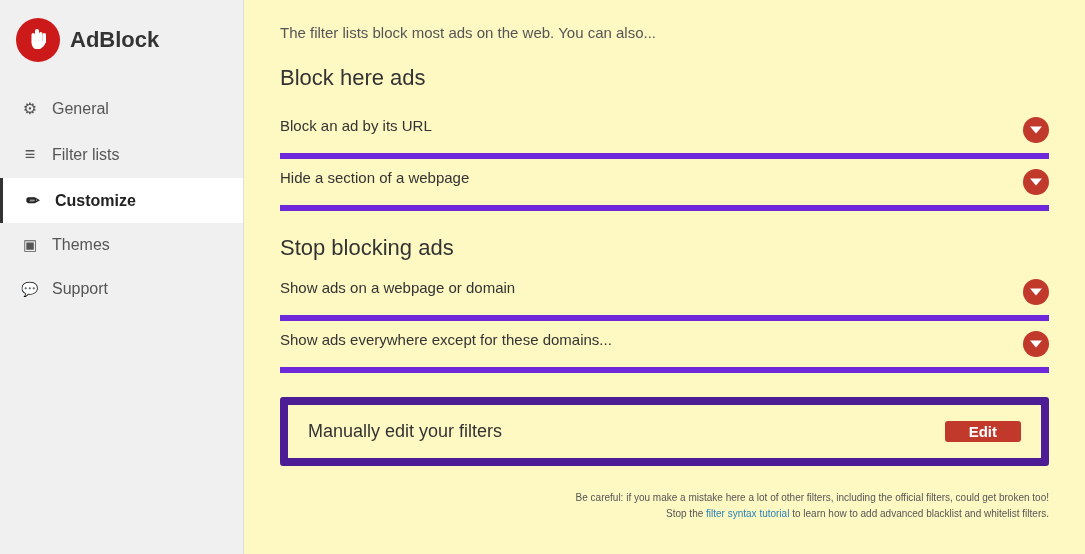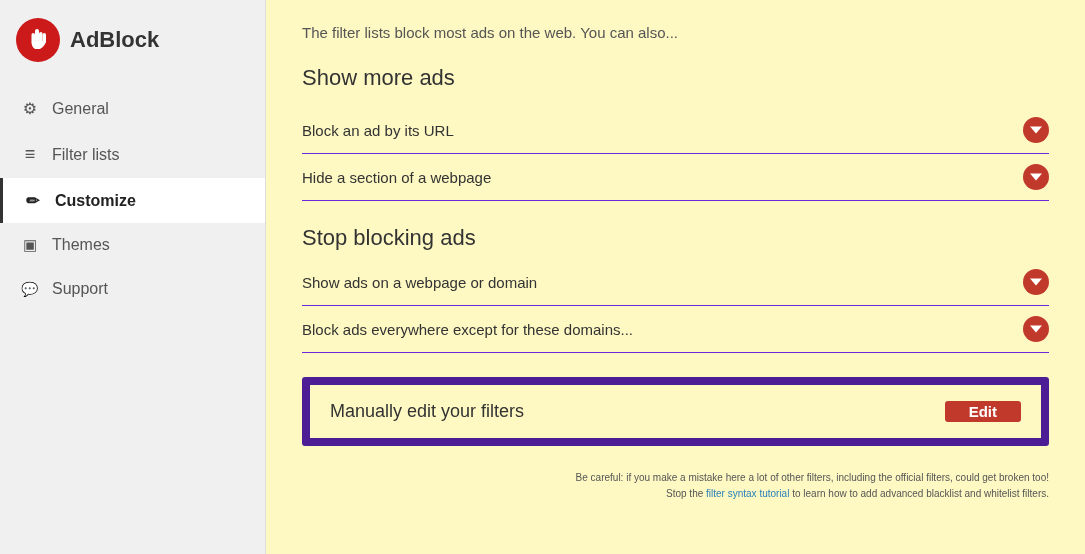--- a/index.html
+++ b/index.html
@@ -7,21 +7,21 @@
       font-family: Arial, sans-serif;
       display: flex;
       height: 554px;
       width: 1085px;
       overflow: hidden;
       background: #f5f5f5;
     }
 
     
     .sidebar {
-      width: 266px;
+      width: 244px;
       background: #f0f0f0;
       display: flex;
       flex-direction: column;
       border-right: 1px solid #ddd;
       flex-shrink: 0;
     }
 
     .sidebar-logo {
       display: flex;
       align-items: center;
@@ -92,24 +92,23 @@
 
     .section-title {
       font-size: 22px;
       font-weight: normal;
       color: #333;
       margin-bottom: 16px;
     }
 
     .option-row {
       display: flex;
-      align-items: center;
       justify-content: space-between;
       padding: 10px 0;
-      border-bottom: 1px solid #6d28d9;
+      border-bottom: 6px solid #6d28d9;
       cursor: pointer;
       gap: 34px;
     }
 
     .option-label {
       font-size: 15px;
       color: #333;
     }
 
     .chevron-btn {
@@ -216,21 +215,21 @@
     <a class="nav-item">
       <span class="nav-icon" style="font-size:14px;">💬</span>
       <span>Support</span>
     </a>
   </nav>
 </aside>
 
 <main class="main-content">
   <p class="intro-text">The filter lists block most ads on the web. You can also...</p>
 
-  <h2 class="section-title">Show more ads</h2>
+  <h2 class="section-title">Block here ads</h2>
 
   <div class="option-row">
     <span class="option-label">Block an ad by its URL</span>
     <div class="chevron-btn">
       <svg viewBox="0 0 10 6">
           <path d="M0 0 L5 6 L10 0 Z"></path>
         </svg>
     </div>
   </div>
 
@@ -248,21 +247,21 @@
   <div class="option-row">
     <span class="option-label">Show ads on a webpage or domain</span>
     <div class="chevron-btn">
       <svg viewBox="0 0 10 6">
           <path d="M0 0 L5 6 L10 0 Z"></path>
         </svg>
     </div>
   </div>
 
   <div class="option-row">
-    <span class="option-label">Block ads everywhere except for these domains...</span>
+    <span class="option-label">Show ads everywhere except for these domains...</span>
     <div class="chevron-btn">
       <svg viewBox="0 0 10 6">
           <path d="M0 0 L5 6 L10 0 Z"></path>
         </svg>
     </div>
   </div>
 
   <div class="edit-filters-box">
     <span class="edit-filters-label">Manually edit your filters</span>
     <button class="edit-btn">Edit</button>

